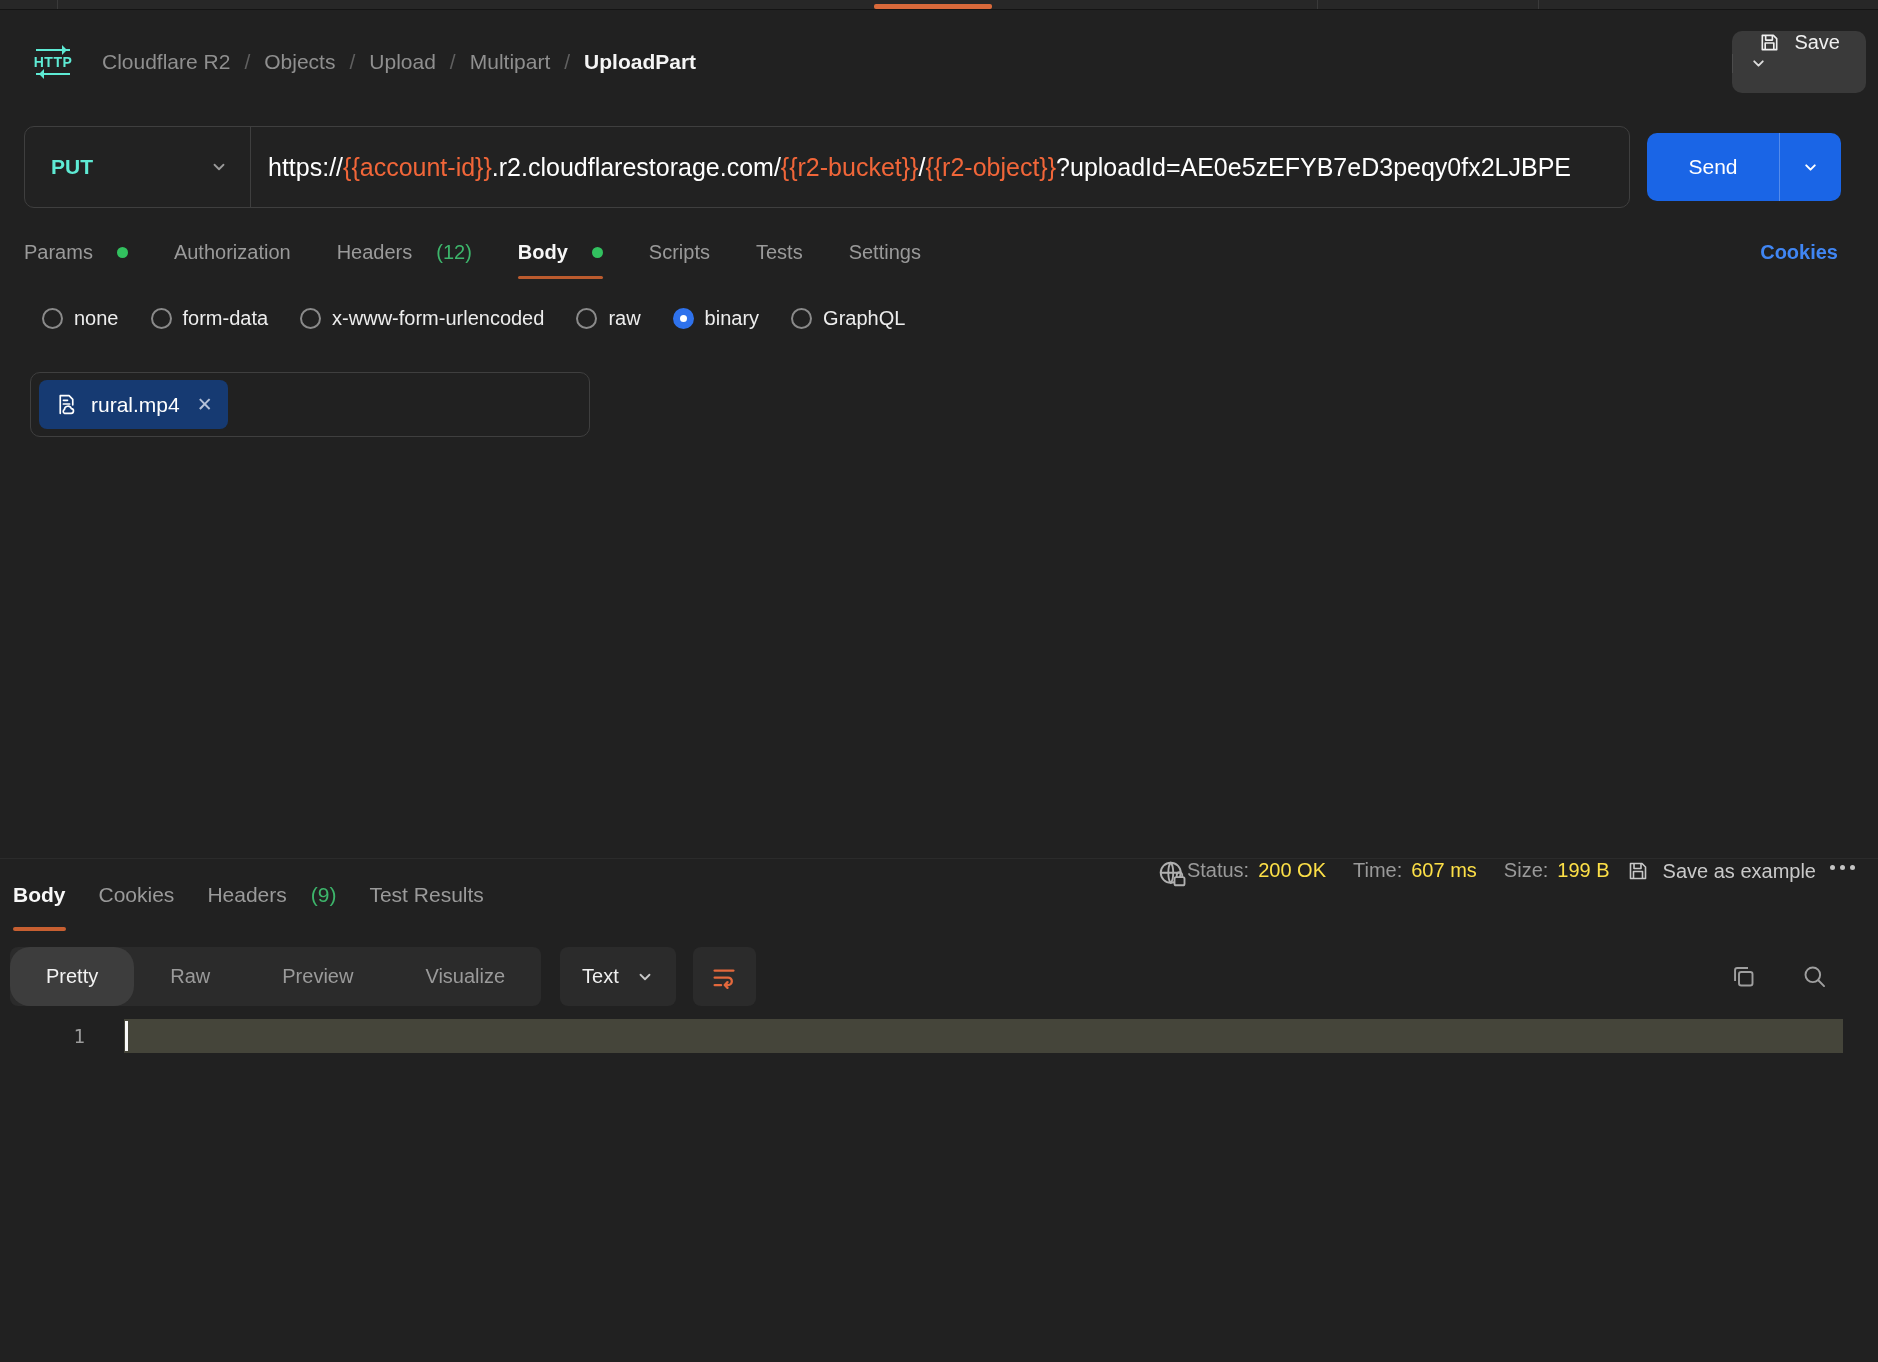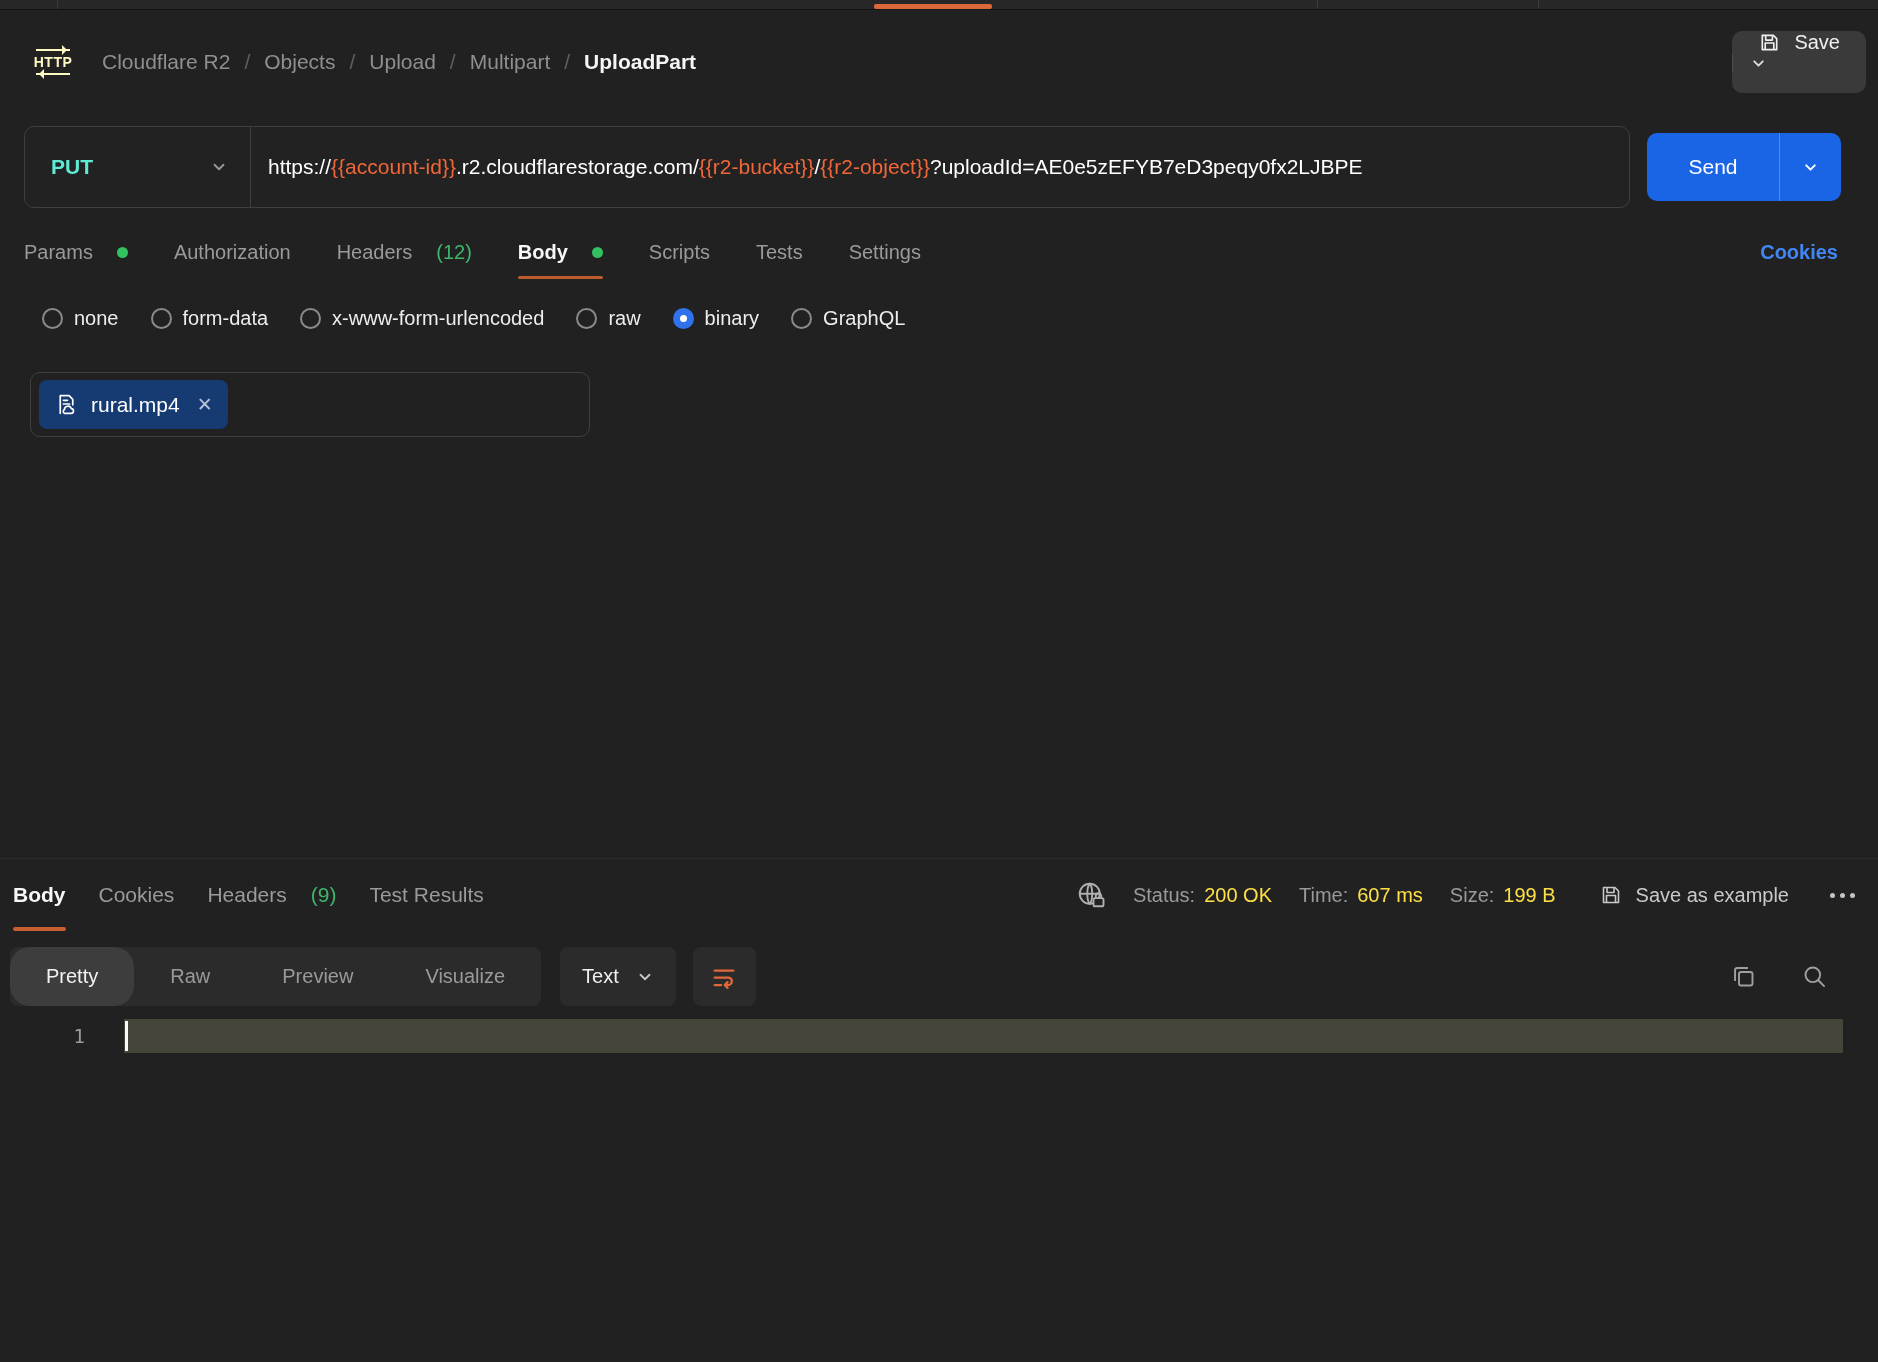--- a/index.html
+++ b/index.html
@@ -12,40 +12,40 @@
   .app { display:flex; flex-direction:column; width:1878px; height:1362px; }
 
   
   .topstrip { position:relative; height:10px; background:#272727; border-bottom:1px solid #141414; flex:0 0 auto; }
   .topstrip .vdiv { position:absolute; top:0; bottom:0; width:1px; background:#3a3a3a; }
   .vdiv.d1 { left:57px; } .vdiv.d2 { left:1317px; } .vdiv.d3 { left:1538px; }
   .tab-indicator { position:absolute; left:874px; bottom:0; width:118px; height:5px; background:#d9693a; border-radius:2px; }
 
   
   .header { display:flex; align-items:center; height:104px; padding:0 12px 0 30px; flex:0 0 auto; }
-  .http-icon { display:flex; flex-direction:column; align-items:center; gap:4px; color:#fef9c3; width:46px; }
+  .http-icon { display:flex; flex-direction:column; align-items:center; gap:4px; color:#5eead4; width:46px; }
   .http-arrow { position:relative; width:34px; height:2px; background:currentColor; }
   .http-arrow.top::after { content:''; position:absolute; right:-2px; top:-4px; border:5px solid transparent; border-left-color:currentColor; }
   .http-arrow.bottom::after { content:''; position:absolute; left:-2px; top:-4px; border:5px solid transparent; border-right-color:currentColor; }
   .http-txt { font-size:14px; font-weight:700; letter-spacing:.5px; line-height:1; }
   .breadcrumb { display:flex; align-items:center; gap:14px; margin-left:26px; font-size:21px; color:#8f8f8f; }
   .breadcrumb .sep { color:#606060; }
   .crumb-current { color:#f5f5f5; font-weight:700; font-size:21px; margin-left:14px; }
   .save-group { margin-left:auto; display:flex; align-items:stretch; height:62px; background:#3a3a3a; border-radius:10px; overflow:hidden;flex-direction:column; }
   .save-main { display:flex; align-items:center; gap:13px; padding:0 26px; font-size:20px; color:#f0f0f0; background:none; border:none; cursor:pointer; font-family:inherit; }
   .save-caret { width:52px; display:flex; align-items:center; justify-content:center; border-left:1px solid #4b4b4b; color:#dcdcdc; background:none; border-top:none; border-right:none; border-bottom:none; cursor:pointer; }
 
   
   .url-row { display:flex; align-items:center; height:100px; padding:6px 37px 0 24px; gap:17px; flex:0 0 auto; }
   .url-bar { flex:1; display:flex; align-items:center; height:82px; border:1px solid #3f3f3f; border-radius:10px; background:#222222; overflow:hidden; }
   .method-select { display:flex; align-items:center; justify-content:space-between; width:225px; height:100%; padding:0 22px 0 26px; cursor:pointer; flex:0 0 auto; }
   .method-label { color:#5eead4; font-weight:700; font-size:21px; }
   .chev { display:block; }
   .url-vdiv { width:1px; align-self:stretch; background:#3f3f3f; flex:0 0 auto; }
-  .url-text { flex:1; padding:0 4px 0 17px; font-size:21px; white-space:nowrap; overflow:hidden; color:#ffffff; }
+  .url-text { flex:1; padding:0 4px 0 17px; font-size:25px; white-space:nowrap; overflow:hidden; color:#ffffff; }
   .url-text .var { color:#f16639; }
   .send-group { display:flex; align-items:stretch; height:68px; border-radius:10px; overflow:hidden; background:#1a65e6; flex:0 0 auto; }
   .send-main { width:132px; color:#fff; font-weight:400; font-size:21px; display:flex; align-items:center; justify-content:center; background:none; border:none; cursor:pointer; font-family:inherit;text-align:right; }
   .send-caret { width:62px; border-left:1px solid rgba(255,255,255,.25); display:flex; align-items:center; justify-content:center; color:#fff; background:none; border-top:none; border-right:none; border-bottom:none; cursor:pointer; }
 
   
   .req-tabs-row { display:flex; align-items:stretch; height:76px; padding:0 40px 0 24px; flex:0 0 auto; }
   .tabs { display:flex; gap:46px; }
   .tab { position:relative; display:flex; align-items:center; gap:24px; font-size:20px; color:#9a9a9a; cursor:pointer; }
   .tab.active { color:#f7f7f7; font-weight:600; }
@@ -67,21 +67,21 @@
   .chip-close { color:#b6c2d9; font-size:19px; margin-left:5px; cursor:pointer; line-height:1; }
 
   .spacer { flex:1 1 auto; }
 
   
   .response { flex:0 0 auto; height:504px; border-top:1px solid #2b2b2b; display:flex; flex-direction:column; }
   .resp-header { display:flex; align-items:stretch; height:72px; padding:0 21px 0 13px; }
   .tabs.resp { gap:33px; }
   .tabs.resp .tab { font-size:21px; }
   .tabs.resp .tab.active::after { content:''; position:absolute; left:0; right:0; bottom:0; height:4px; background:#c75f31; border-radius:2px; }
-  .resp-meta { margin-left:auto; display:flex; align-items:center; gap:27px; font-size:20px; }
+  .resp-meta { margin-left:auto; display:flex; align-items:flex-start; font-size:20px; }
   .meta-pair { display:flex; gap:9px; align-items:center; }
   .meta-label { color:#9a9a9a; }
   .meta-value { color:#fde047; }
   .globe-icon { color:#b0b0b0; display:flex; }
   .save-example { display:flex; align-items:center; gap:13px; color:#c9c9c9; margin-left:16px; cursor:pointer; }
   .ellipsis-icon { display:flex; gap:5px; margin-left:12px; padding:6px 2px; cursor:pointer; }
   .ellipsis-icon i { width:5px; height:5px; border-radius:50%; background:#c4c4c4; }
 
   
   .resp-toolbar { display:flex; align-items:center; margin:16px 50px 0 10px; height:59px; }

